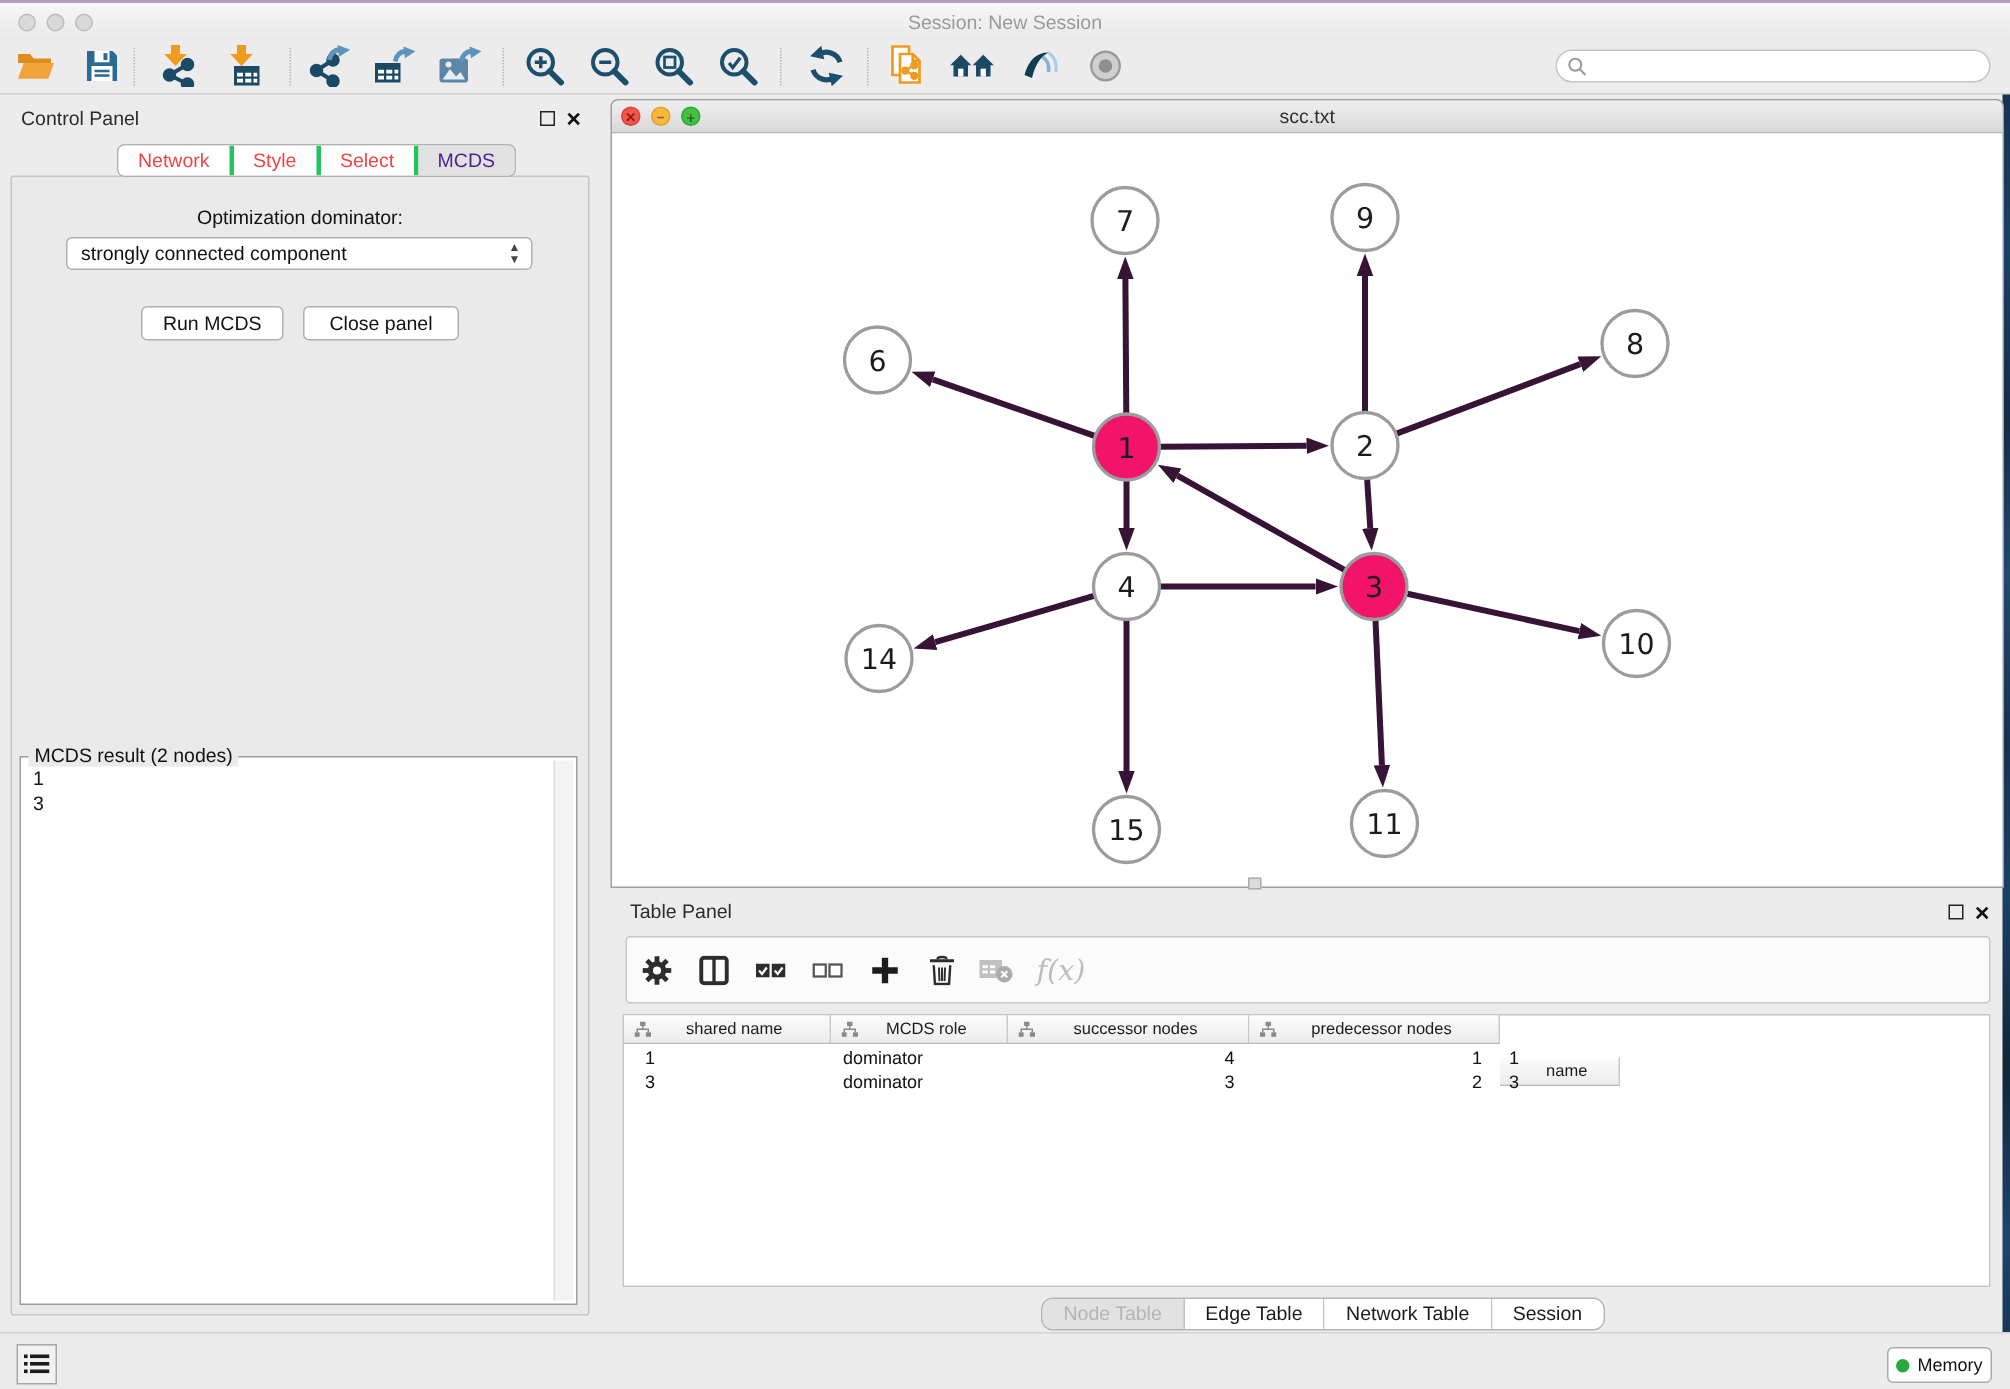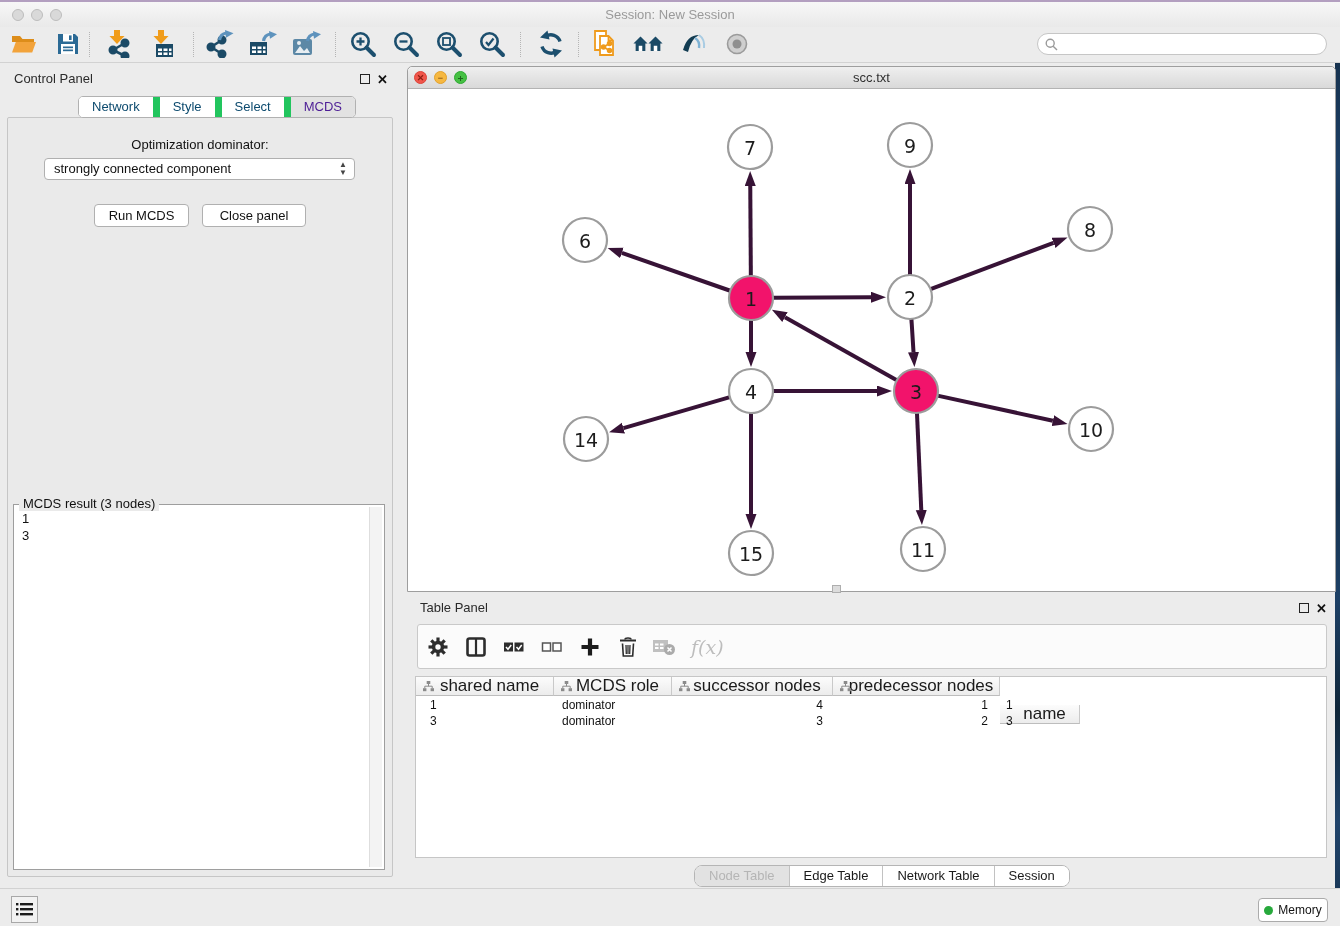--- a/index.html
+++ b/index.html
@@ -20,21 +20,21 @@
 
 
 #desktop-strip { left:1335px; top:63px; width:5px; height:863px;
   background:linear-gradient(#16324f,#1d4066 12%,#122c46 25%,#25486f 37%,#16324f 50%,#1d4066 62%,#0f2639 75%,#20436a 88%,#16324f); }
 
 
 #cp-title { left:14px; top:71px; font-size:13px; color:#2b2b2b; }
 .float-icon { width:10px; height:10px; border:1.4px solid #222; background:transparent; }
 .close-icon { font-size:13px; font-weight:bold; color:#111; line-height:12px; }
 #cp-tabs { left:78px; top:96px; height:22px; display:flex; z-index:3; border:1px solid #b1b1b1; border-radius:5px; overflow:hidden; background:#fff; }
-.cptab { height:20px; line-height:20px; padding:0 13px; font-size:13px; color:#0c4a6e; background:#fff; border-right:7px solid #22c55e; }
+.cptab { height:20px; line-height:20px; padding:0 13px; font-size:13px; color:#ef4444; background:#fff; border-right:3px solid #22c55e; }
 .cptab:last-child { border-right:none; }
 .cptab.disabled { background:#e2e2e2; color:#4c1d95; }
 #cp-body { left:7px; top:117px; width:386px; height:760px; background:#eaeaea; border:1px solid #c6c6c6; border-radius:2px; }
 #opt-label { left:0; top:137px; width:400px; text-align:center; font-size:13px; color:#111; }
 #criterion { left:44px; top:158px; width:311px; height:22px; background:#fff; border:1px solid #b0b0b0; border-radius:4px; font-size:13px; color:#111; line-height:20px; padding-left:9px; }
 #criterion .stepper { position:absolute; right:7px; top:2px; font-size:8px; color:#444; line-height:8px; text-align:center; }
 .cpbtn { height:23px; background:#fff; border:1px solid #b0b0b0; border-radius:4px; font-size:13px; color:#111; text-align:center; line-height:21px;margin-top:12px; }
 #result-box { left:13px; top:504px; width:372px; height:366px; border:1px solid #9e9e9e; background:#fff; }
 #result-legend { left:19px; top:496px; font-size:13px; color:#111; background:#eaeaea; padding:0 4px; z-index:2; }
 #result-scroll { right:2px; top:2px; bottom:2px; width:13px; background:#f3f3f3; border-left:1px solid #dedede; }
@@ -49,21 +49,21 @@
 #resize-dot { width:9px; height:8px; background:#dcdcdc; border:1px solid #aeaeae; z-index:4; }
 
 
 #tp-title { left:420px; top:600px; font-size:13px; color:#2b2b2b; }
 #tp-toolbar { left:417px; top:624px; width:910px; height:45px; background:#fbfbfb; border:1px solid #c9c9c9; border-radius:3px; display:flex; align-items:center; }
 .tpicon { display:flex; align-items:center; justify-content:center; height:28px; }
 #tp-table { left:415px; top:676px; width:912px; height:182px; background:#fff; border:1px solid #c6c6c6; }
 #tp-header { position:absolute; left:0; top:0; height:19px; display:flex; }
 .th { position:relative; height:19px; background:linear-gradient(#fcfcfc,#ececec); border-right:1px solid #c9c9c9; border-bottom:1px solid #bdbdbd; display:flex; align-items:center; justify-content:center; }
 .th .colicon { position:absolute; left:7px; top:4px; }
-.thlabel { font-size:17px; color:#1a1a1a; padding-left:10px; }
+.thlabel { font-size:11px; color:#1a1a1a; padding-left:10px; }
 .tr { position:absolute; left:0; display:flex; height:16px; }
 .td { font-size:12px; color:#111; line-height:16px; }
 #tp-tabs { left:694px; top:865px; height:22px; display:flex; border:1px solid #b5b5b5; border-radius:8px; overflow:hidden; background:#fff; }
 .tptab { height:20px; line-height:20px; text-align:center; font-size:13px; color:#1a1a1a; background:#fff; border-right:1px solid #c2c2c2; padding:0 14px; }
 .tptab:last-child { border-right:none; }
 .tptab.disabled { background:#e2e2e2; color:#b5b5b5; }
 
 
 #statusbar { left:0; top:888px; width:1340px; height:38px; background:#ececec; border-top:1px solid #d2d2d2; }
 #list-btn { left:11px; top:7px; width:27px; height:27px; background:#f2f2f2; border:1px solid #a8a8a8; display:flex; align-items:center; justify-content:center; }
@@ -269,21 +269,21 @@
   <span class="stepper">▲<br>▼</span>
 </div>
 <div class="cpbtn abs" style="left:94px; top:192px; width:95px">Run MCDS</div>
 <div class="cpbtn abs" style="left:202px; top:192px; width:104px">Close panel</div>
 
 <div id="result-box" class="abs">
   <div id="result-scroll" class="abs"></div>
   <div id="result-lines" class="abs">1
 3</div>
 </div>
-<div id="result-legend" class="abs">MCDS result (3 nodes)</div>
+<div id="result-legend" class="abs">MCDS result (2 nodes)</div>
 
 <div id="netwin" class="abs">
   <div id="netwin-titlebar" class="abs">
     <div class="light abs" style="left:6px; background:#f0564b; border:1px solid #dc4339; color:#8c1d12;">✕</div>
     <div class="light abs" style="left:26px; background:#f6b841; border:1px solid #e2a12c; color:#93601a;">−</div>
     <div class="light abs" style="left:46px; background:#46c043; border:1px solid #2daa32; color:#1d641c;">＋</div>
     <div class="title">scc.txt</div>
   </div>
   <svg id="graph-area" class="abs">
     <defs>

